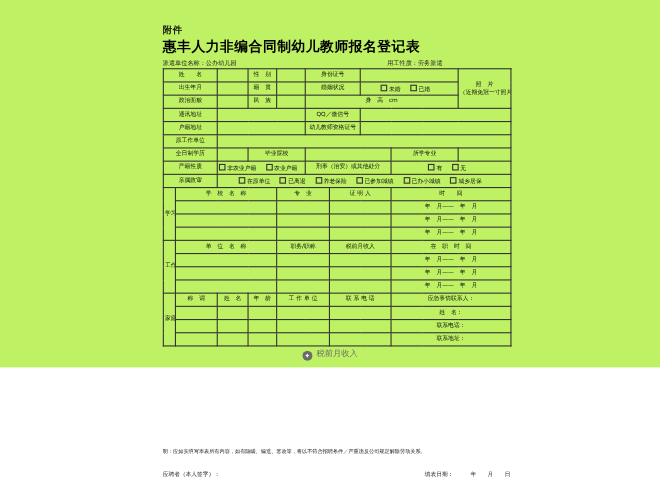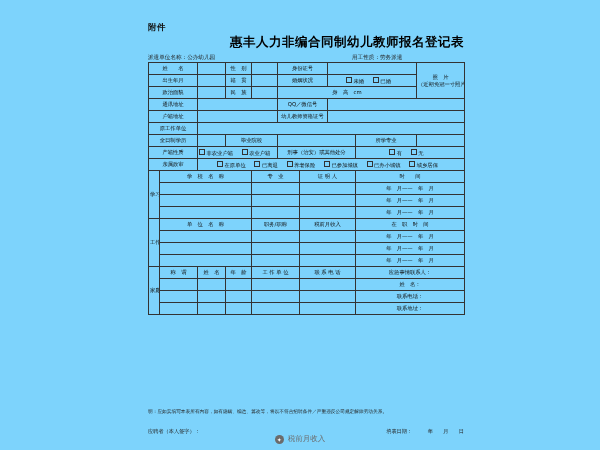--- a/index.html
+++ b/index.html
@@ -9,40 +9,40 @@
   body {
     width: 600px;
     height: 450px;
     background: #ffffff;
     font-family: "DejaVu Sans", sans-serif;
     overflow: hidden;
   }
   .page {
     position: relative;
     width: 600px;
-    height: 450px;
-    background: #7dd3fc;
+    height: 334px;
+    background: #bef264;
     box-sizing: border-box;
     padding-left: 40px;
   }
   .attachment-label {
     position: absolute;
     left: 148px;
     top: 22px;
     font-size: 8.5px;
     font-weight: bold;
     color: #111;
     letter-spacing: 0.5px;
   }
   .doc-title {
     position: absolute;
     left: 148px;
     top: 34px;
     width: 316px;
-    text-align: right;
+    text-align: left;
     font-size: 12.5px;
     font-weight: bold;
     color: #000;
     letter-spacing: 0.5px;
   }
   .subline {
     position: absolute;
     top: 54px;
     font-size: 5.6px;
     color: #222;

